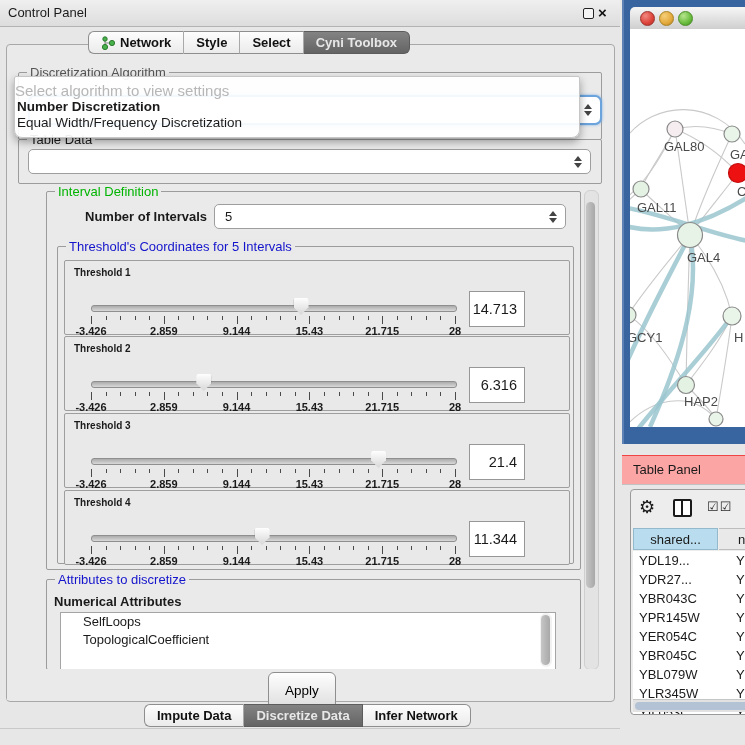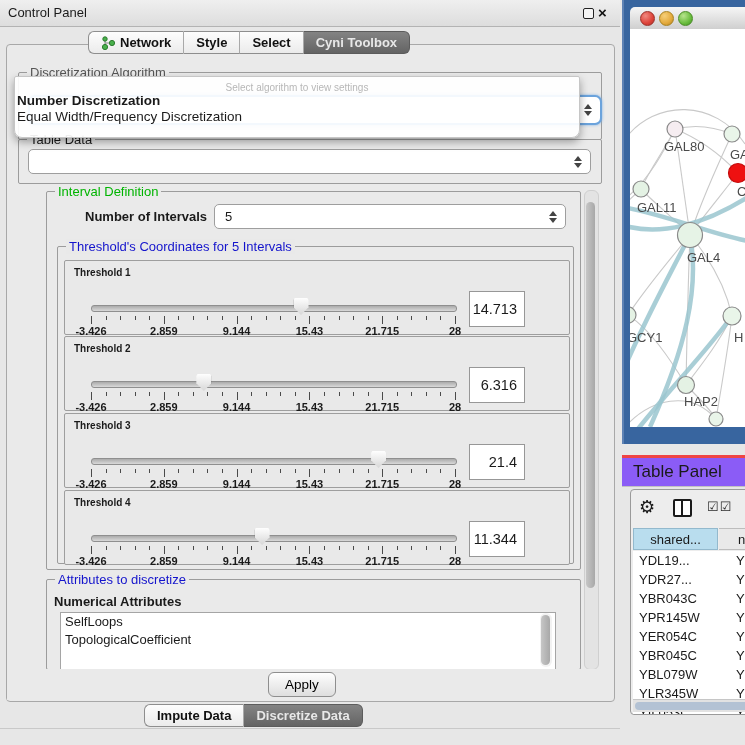--- a/index.html
+++ b/index.html
@@ -32,21 +32,21 @@
   .combo{position:absolute;background:#fff;border:1px solid #9e9e9e;border-radius:5px;font-size:13px;
          display:flex;align-items:center;padding-left:10px;box-sizing:border-box}
   .stepper{position:absolute;right:8px;top:50%;transform:translateY(-50%);display:flex;flex-direction:column;gap:2px}
   .stepper .up{width:0;height:0;border-left:4px solid transparent;border-right:4px solid transparent;border-bottom:5px solid #444}
   .stepper .dn{width:0;height:0;border-left:4px solid transparent;border-right:4px solid transparent;border-top:5px solid #444}
   
   #algo-combo{left:28px;top:95px;width:570px;height:26px;border:2px solid #6ba3dc;border-radius:7px;
               box-shadow:0 0 3px #7fb0e3;background:#fff;position:absolute}
   #algo-popup{left:14px;top:76px;width:564px;height:60px;background:rgba(255,255,255,.92);
               border:1px solid #c6c6c6;border-radius:2px 2px 8px 8px;box-shadow:0 4px 9px rgba(0,0,0,.35);z-index:20}
-  #algo-popup .prompt{text-align:center;color:#b7b7b7;font-size:10px;padding-top:5px}
+  #algo-popup .prompt{text-align:left;color:#b7b7b7;font-size:15px;padding-top:5px}
   #algo-popup .item{font-size:13.5px;padding-left:2px;line-height:16px}
   #algo-popup .item.first{font-weight:bold}
   
   .thr{position:absolute;left:6px;width:504px;height:73px;border:1px solid #9e9e9e;border-radius:2px;background:#e9e9e9}
   .thr .tl{position:absolute;left:9px;top:6px;font-size:10px;font-weight:bold}
   .thr .track{position:absolute;left:26px;top:44px;width:364px;height:5px;border:1px solid #8f8f8f;
               border-radius:3px;background:linear-gradient(#ababab,#d9d9d9)}
   .thr .thumb{position:absolute;top:37px;width:15px;height:17px;background:linear-gradient(#fefefe,#d7d7d7);
               clip-path:polygon(8% 0,92% 0,100% 12%,100% 55%,50% 100%,0 55%,0 12%);
               filter:drop-shadow(0 0 1px #666)}
@@ -55,33 +55,33 @@
   .thr .tlabels{position:absolute;left:26px;top:62px;width:364px;height:13px}
   .thr .tlab{position:absolute;transform:translateX(-50%);font-size:11px;font-weight:bold;color:#1a1a1a;top:2px}
   .thr .val{position:absolute;left:404px;top:30px;width:56px;height:36px;background:#fff;border:1px solid #979797;
             font-size:14.5px;display:flex;align-items:center;justify-content:flex-end;padding-right:7px;box-sizing:border-box}
   
   .vtrack{position:absolute;background:#e3e3e3;border:1px solid #cfcfcf;border-radius:6px}
   .vthumb{position:absolute;background:linear-gradient(90deg,#c6c6c6,#a8a8a8);border-radius:5px}
   
   #attr-list{position:absolute;left:60px;top:612px;width:494px;height:56px;background:#fff;
              border:1px solid #a5a5a5;overflow:hidden;font-size:13px}
-  #attr-list .li{padding-left:4px;line-height:18px;white-space:nowrap}
+  #attr-list .li{padding-left:22px;line-height:18px;white-space:nowrap}
   #apply-strip{left:7px;top:669px;width:605px;height:31px;background:#eaeaea}
-  #apply-btn{position:absolute;left:261px;top:3px;padding:4px 16px;font-size:13.5px;border:1px solid #8e8e8e;
+  #apply-btn{position:absolute;left:261px;top:3px;padding:10px 16px;font-size:13.5px;border:1px solid #8e8e8e;
              border-radius:6px;background:linear-gradient(#fefefe,#dedede)}
   
   #net-window{left:622px;top:0;width:123px;height:444px;background:#38659f;box-shadow:inset 2px 0 0 #5e82b4}
   #net-titlebar{position:absolute;left:8px;top:7px;width:115px;height:22px;border-radius:5px 0 0 0;
                 background:linear-gradient(#f6f6f6,#cfcfcf);border-bottom:1px solid #a9a9a9}
   .light{position:absolute;top:4px;width:13px;height:13px;border-radius:50%}
   #net-canvas{position:absolute;left:8px;top:29px;width:115px;height:398px;background:#fff;overflow:hidden}
   
-  #tp-bar{left:622px;top:455px;width:123px;height:28px;background:#8b5cf6;border-top:3px solid #ef4444;
-          border-bottom:1px solid #c2c2c2;font-size:17px;line-height:28px}
+  #tp-bar{left:622px;top:455px;width:123px;height:28px;background:#fca5a5;border-top:1px solid #ef4444;
+          border-bottom:1px solid #c2c2c2;font-size:13px;line-height:28px}
   #tp-bar .t{position:absolute;left:11px}
   #tbl{left:630px;top:489px;width:120px;height:224px;border:1px solid #9a9a9a;border-radius:4px 0 0 4px;background:#ededed;overflow:hidden}
   #tbl-toolbar{position:absolute;left:0;top:0;width:100%;height:37px}
   #gear-ic{position:absolute;left:8px;top:6px;font-size:18px;color:#1a1a1a}
   #split-ic{position:absolute;left:42px;top:9px;width:15px;height:14px;border:2px solid #1a1a1a;border-radius:2px;background:#fff}
   #split-ic:before{content:"";position:absolute;left:6px;top:0;width:2px;height:14px;background:#1a1a1a}
   #cks{position:absolute;left:76px;top:9px;font-size:13px;color:#2a2a2a;letter-spacing:1px}
   .hdr{position:absolute;top:38px;height:22px;font-size:13px;display:flex;align-items:center;box-sizing:border-box}
   #hdr1{left:2px;width:85px;background:#b9ddee;border:1px solid #93b9cd;justify-content:center}
   #hdr2{left:88px;width:60px;background:#e9e9e9;border:1px solid #bdbdbd;border-left:none;justify-content:flex-start;padding-left:19px}
@@ -356,20 +356,23 @@
 <div id="apply-strip" class="abs">
   <button id="apply-btn">Apply</button>
 </div>
 
 <div id="bottom-tabs" class="abs seg-wrap">
     <div class="seg">
       <span>Impute Data</span>
     </div>
     <div class="seg sel">
       <span>Discretize Data</span>
+    </div>
+    <div class="seg">
+      <span>Infer Network</span>
     </div>
   </div>
 <div class="abs" style="left:0;top:728px;width:620px;height:1px;background:#c9c9c9"></div>
 
 <div id="net-window" class="abs">
   <div id="net-titlebar">
     <span class="light" style="left:10px;background:radial-gradient(circle at 35% 30%,#f08a80,#dd4238 60%,#a8322b);border:1px solid #9c2f28"></span>
     <span class="light" style="left:29px;background:radial-gradient(circle at 35% 30%,#f6cf78,#e3a93c 60%,#b07f1e);border:1px solid #a9821f"></span>
     <span class="light" style="left:48px;background:radial-gradient(circle at 35% 30%,#b7e48e,#69bc3d 60%,#3f8f22);border:1px solid #4a8c26"></span>
   </div>

